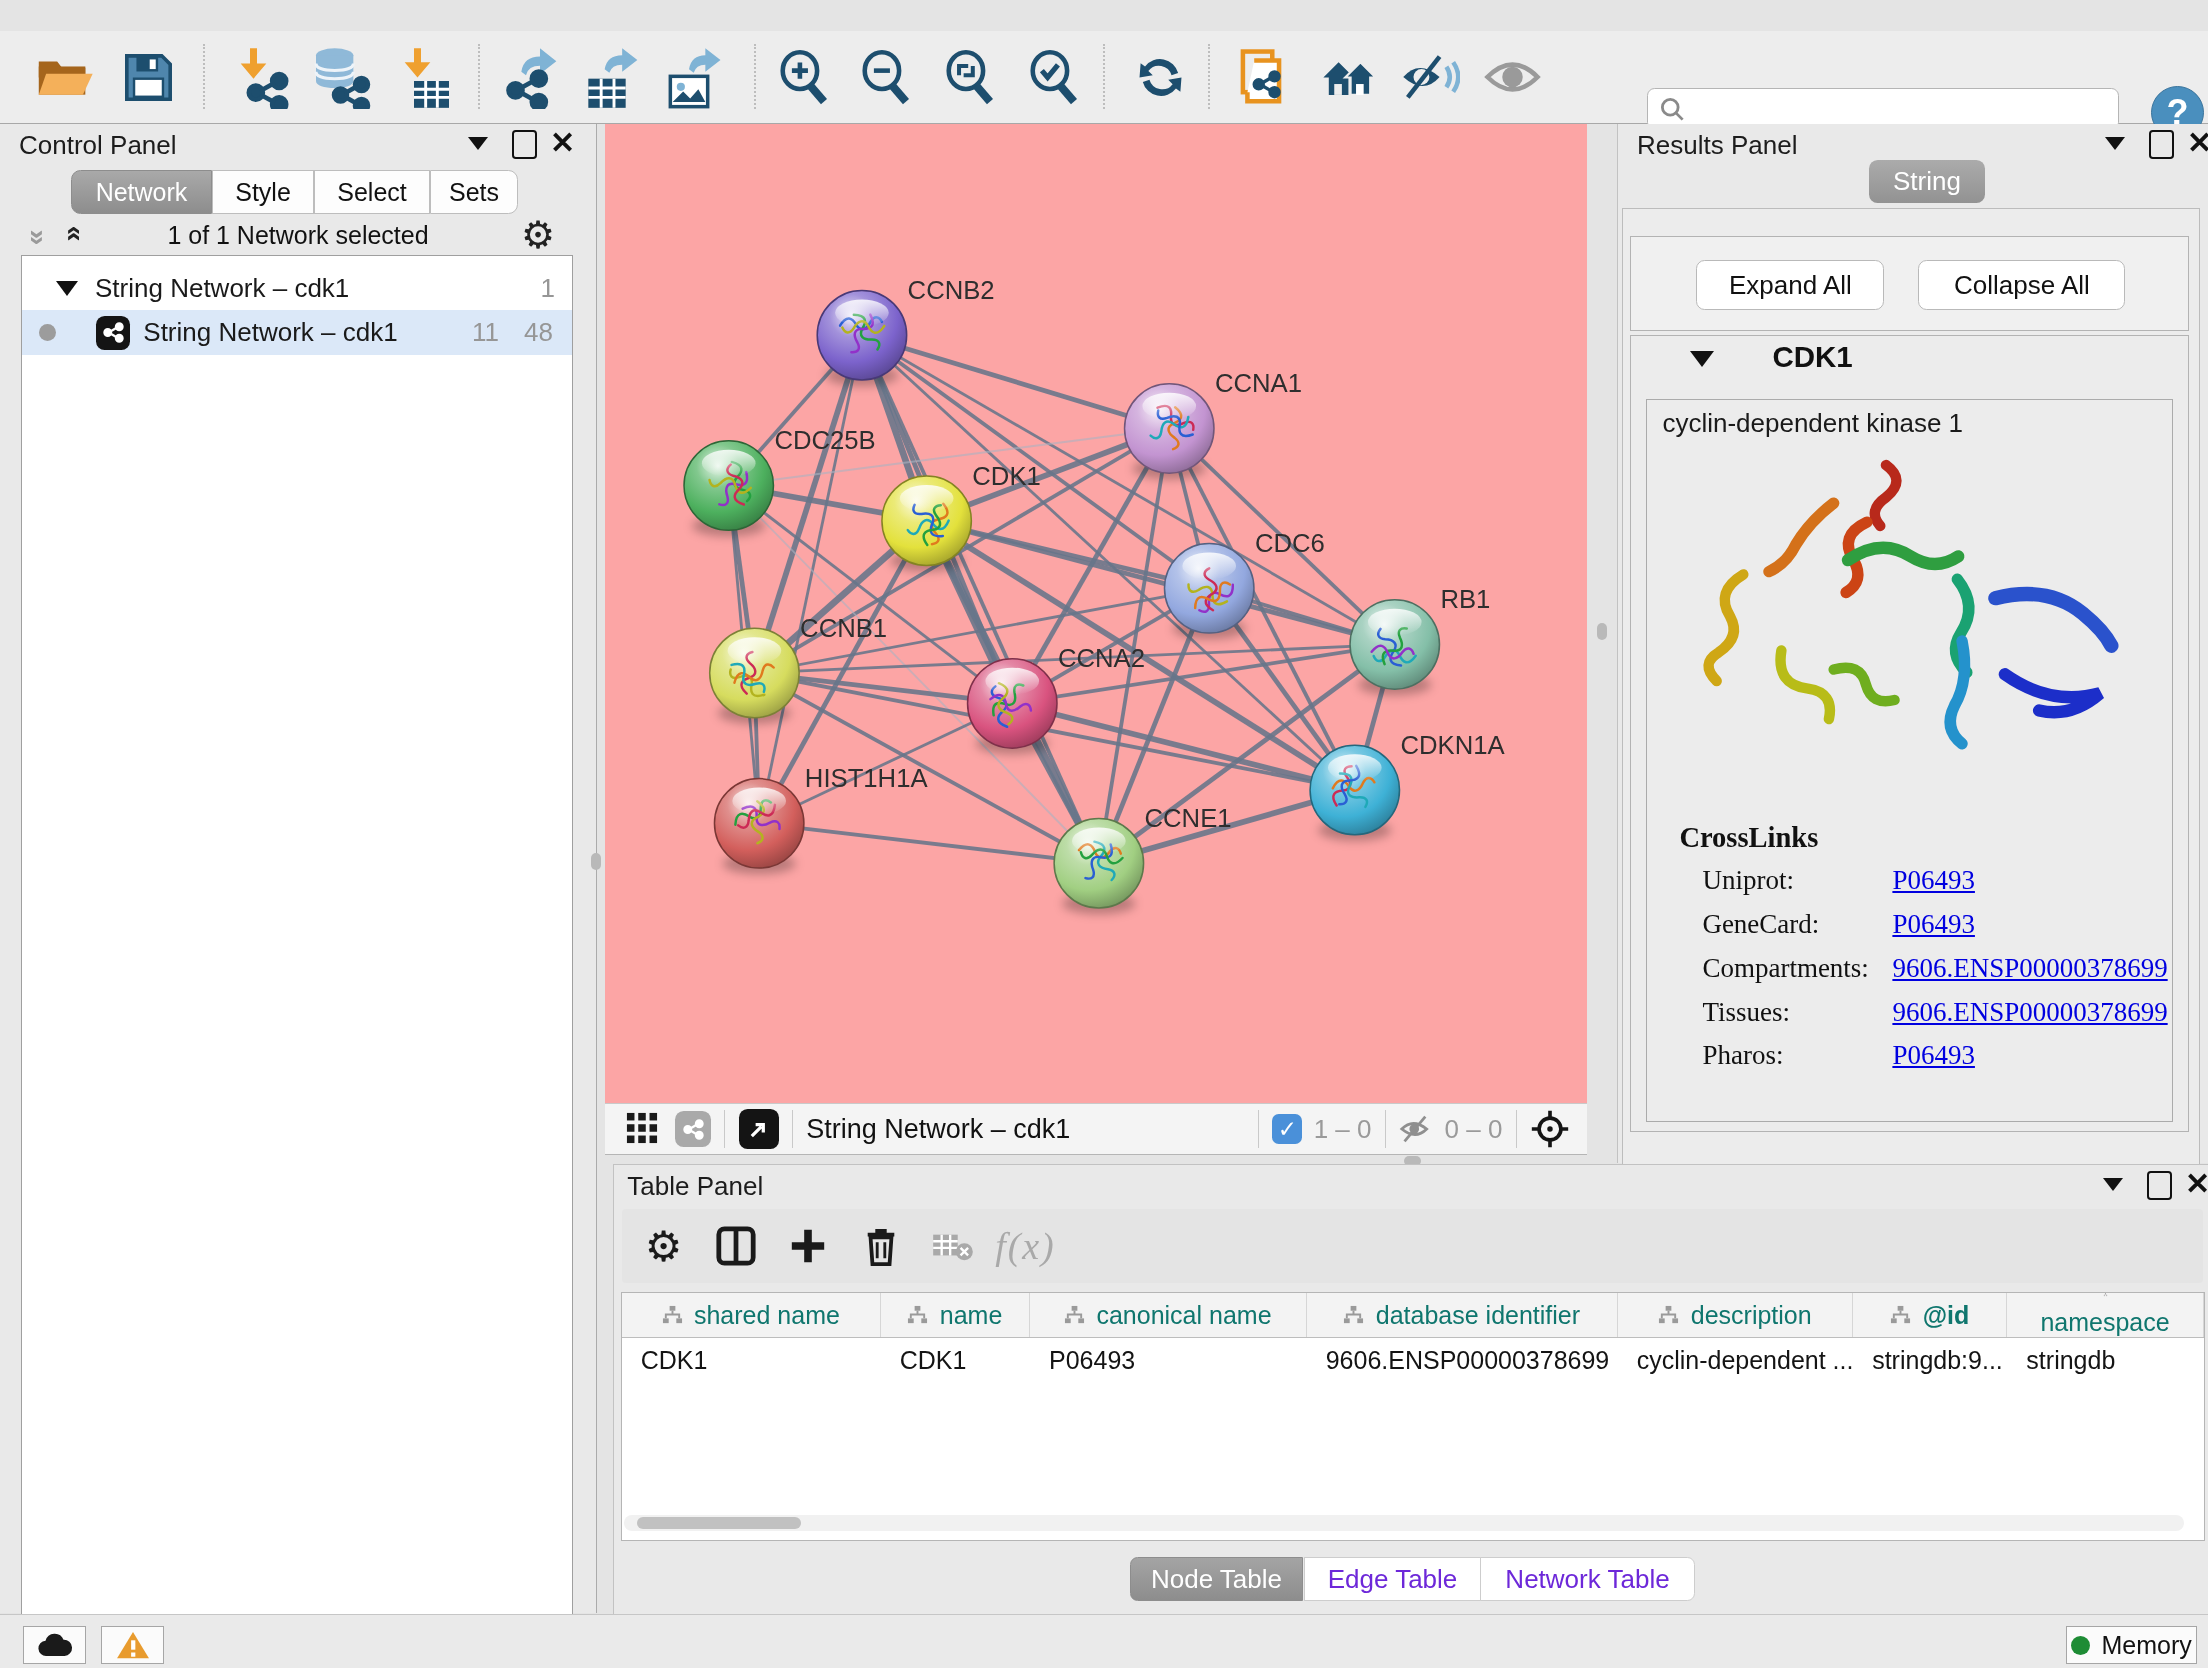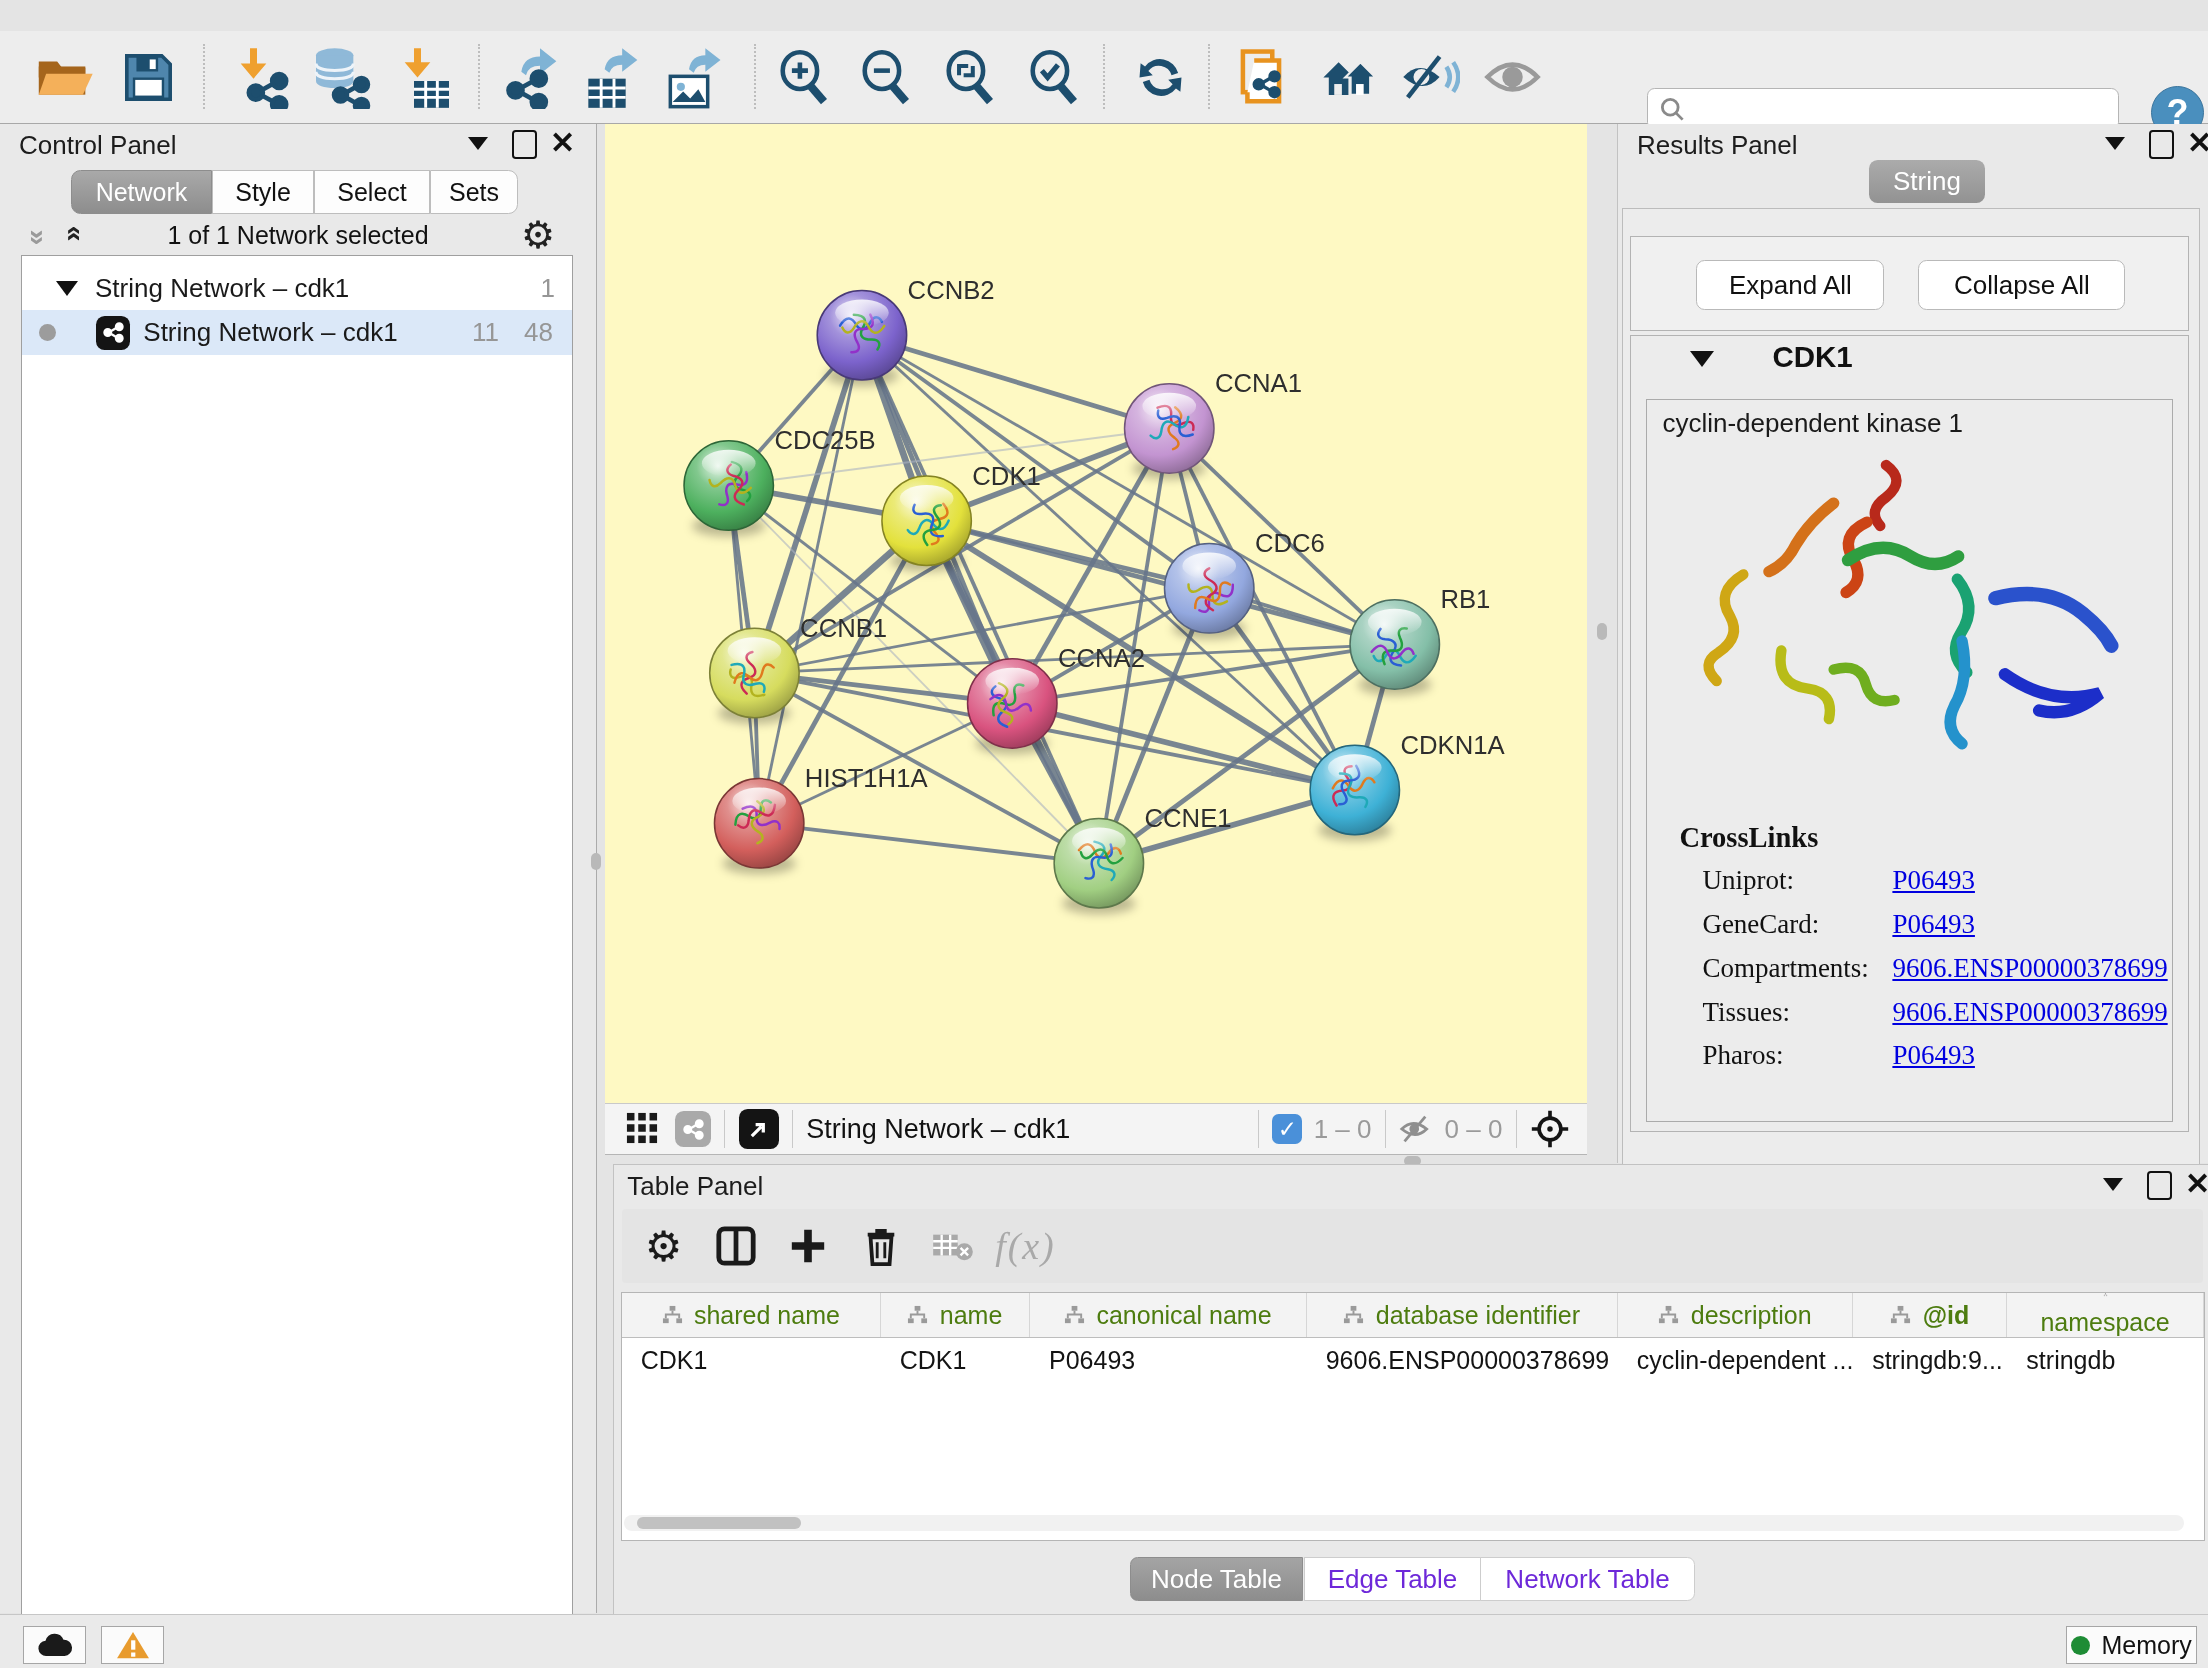--- a/index.html
+++ b/index.html
@@ -24,21 +24,21 @@
   .pc-close{font-size:30px;font-weight:bold;color:#111;line-height:25px;display:inline-block;}
   
   .control-panel{position:absolute;left:0;top:124px;width:596px;height:1489px;background:#e9e9e9;border-right:1px solid #ababab;}
   .tab{height:44px;border:1px solid #bdbdbd;background:#fdfdfd;color:#111;font-size:25px;display:flex;align-items:center;justify-content:center;box-sizing:border-box;}
   .tab.active{background:linear-gradient(#a9a9a9,#8d8d8d);color:#fff;border-color:#8d8d8d;}
   .tree-box{position:absolute;left:21px;top:131px;width:550px;height:1427px;background:#fff;border:1.9px solid #9f9f9f;}
   .tree-row{position:absolute;left:0;width:100%;height:45px;display:flex;align-items:center;font-size:26px;color:#1a1a1a;}
   .tree-count{color:#969696;}
   .share-badge{width:34px;height:34px;background:#141414;border-radius:8.6px;display:flex;align-items:center;justify-content:center;}
   
-  .network-canvas{position:absolute;left:605px;top:124px;width:982px;height:980px;background:#fef9c3;}
+  .network-canvas{position:absolute;left:605px;top:124px;width:982px;height:980px;background:#fca5a5;}
   .network-toolbar{position:absolute;left:605px;top:1103px;width:982px;height:50px;background:#f4f4f4;border-top:1px solid #c9c9c9;border-bottom:1px solid #b5b5b5;display:flex;align-items:center;}
   .ntb-sep{width:0;height:38px;border-left:1px solid #c9c9c9;margin:0 13.3px;}
   .gray-badge{color:#9a9a9a;font-size:26px;}
   .splitdot{position:absolute;background:#b9b9b9;border-radius:7.6px;}
   
   .results-panel{position:absolute;left:1617px;top:124px;width:592px;height:1039px;background:#e9e9e9;border-left:1px solid #c2c2c2;}
   .rp-tab{position:absolute;left:251px;top:36px;width:116px;height:43px;background:linear-gradient(#ababab,#929292);border-radius:8.6px;color:#fff;font-size:26px;display:flex;align-items:center;justify-content:center;}
   .rp-outer{position:absolute;left:3.8px;top:84px;width:578px;height:1046px;background:#ececec;border:1px solid #bcbcbc;box-sizing:border-box;}
   .rp-btnbox{position:absolute;left:7.6px;top:27px;width:559px;height:95px;border:1.9px solid #b3b3b3;background:#f0f0f0;box-sizing:border-box;}
   .rp-btn{position:absolute;top:23px;height:48px;background:#fff;border:1.9px solid #b9b9b9;border-radius:8.6px;font-size:26px;color:#111;display:flex;align-items:center;justify-content:center;}
@@ -47,21 +47,21 @@
   .serif{font-family:"Liberation Serif",serif;}
   .xlink-row{position:absolute;left:0;width:100%;height:44px;display:flex;align-items:center;}
   .xlink-label{font-family:"Liberation Serif",serif;font-size:27px;color:#111;padding-left:55px;width:190px;}
   .xlink-value{font-family:"Liberation Serif",serif;font-size:27px;color:#0000e0;text-decoration:underline;}
   
   .table-panel{position:absolute;left:613px;top:1164px;width:1595px;height:450px;background:#e9e9e9;border-top:1px solid #c2c2c2;border-left:1px solid #c2c2c2;}
   .tp-toolbar{position:absolute;left:7.6px;top:44px;width:1581px;height:74px;background:#e4e4e4;border-radius:3.8px;display:flex;align-items:center;}
   .tp-icon{width:61px;height:57px;display:flex;align-items:center;justify-content:center;margin-left:11.4px;}
   .tablegrid{position:absolute;left:6.7px;top:127px;width:1584px;height:249px;background:#fff;border:1.9px solid #b5b5b5;box-sizing:border-box;overflow:hidden;}
   .thead{display:flex;height:44px;background:#f3f3f3;border-bottom:1.9px solid #bdbdbd;}
-  .th{display:flex;align-items:center;gap:11.4px;font-size:25px;color:#4d7c0f;border-right:1px solid #d6d6d6;box-sizing:border-box;justify-content:center;}
+  .th{display:flex;align-items:center;gap:11.4px;font-size:25px;color:#0f766e;border-right:1px solid #d6d6d6;box-sizing:border-box;justify-content:center;}
   .trow{display:flex;height:44px;background:#fff;}
   .td{display:flex;align-items:center;font-size:25px;color:#141414;padding-left:19px;box-sizing:border-box;white-space:nowrap;overflow:hidden;}
   .hscroll{position:absolute;left:9.5px;top:350px;width:1560px;height:16px;background:#f1f1f1;border-radius:8.6px;}
   .hthumb{position:absolute;left:13.3px;top:1.9px;width:164px;height:12.4px;background:#c1c1c1;border-radius:6.7px;}
   .tp-tab{position:absolute;top:392px;height:44px;border:1px solid #cdcdcd;background:#fff;color:#6d28d9;font-size:26px;display:flex;align-items:center;justify-content:center;box-sizing:border-box;}
   .tp-tab.active{background:linear-gradient(#a4a4a4,#8d8d8d);color:#fff;border-color:#8d8d8d;border-radius:7.6px 0 0 7.6px;}
   
   .statusbar{position:absolute;left:0;top:1614px;width:2208px;height:54px;background:#eaeaea;border-top:1.9px solid #c6c6c6;padding-left:48px;}
   .sb-btn{position:absolute;top:11.4px;width:61px;height:36px;background:#fbfbfb;border:1.9px solid #a6a6a6;display:flex;align-items:center;justify-content:center;}
   .memory-btn{position:absolute;left:2066px;top:11.4px;width:129px;height:36px;background:#fbfbfb;border:1.9px solid #a6a6a6;display:flex;align-items:center;justify-content:center;gap:11.4px;font-size:25px;color:#111;}

